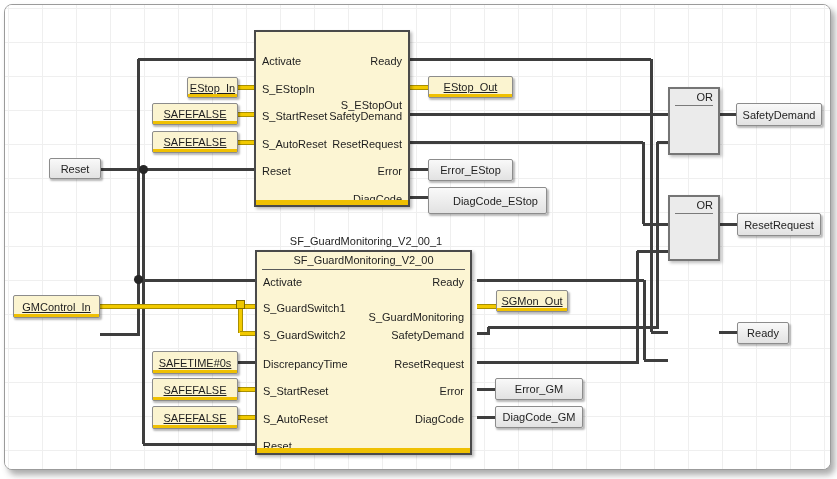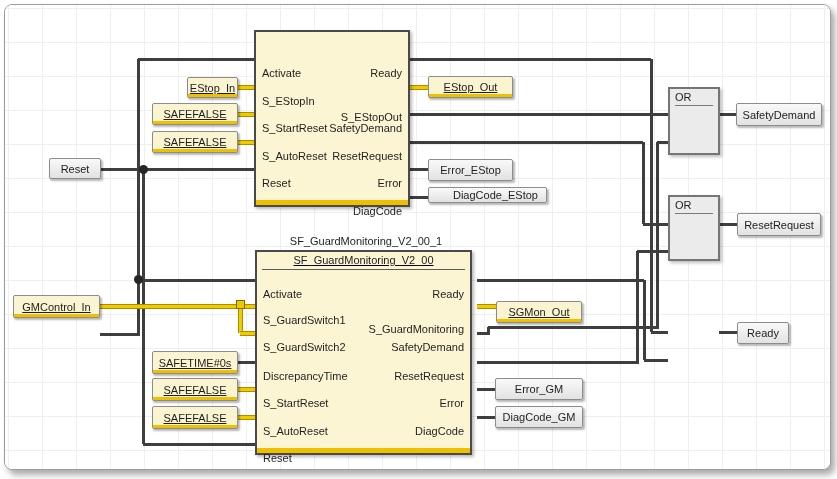--- a/index.html
+++ b/index.html
@@ -21,27 +21,27 @@
     background:linear-gradient(90deg,#a98f00 0 20%,#f2ca00 20% 80%,#a98f00 80% 100%);}
   .dot{position:absolute;width:9px;height:9px;border-radius:50%;background:#262626;}
   .ydot{position:absolute;width:9px;height:9px;background:#eec800;border:1px solid #7d6a00;box-sizing:border-box;}
   
   .fb{position:absolute;background:#fcf5d3;border:2px solid #4a4a4a;box-sizing:border-box;
     box-shadow:2px 2px 3px rgba(0,0,0,.28);}
   .fb-gold{position:absolute;left:0;right:0;bottom:0;height:5px;background:#efc002;}
   .fb-header{height:16px;line-height:15px;margin:1px 5px 0 5px;border-bottom:1px solid #5a5a5a;
     text-align:center;font-size:11px;color:#1e1e1e;white-space:nowrap;}
   .fb-title{position:absolute;text-align:center;font-size:11px;color:#1e1e1e;white-space:nowrap;}
-  .pin{position:absolute;font-size:11px;height:14px;line-height:14px;color:#1e1e1e;white-space:nowrap;margin-top:12px;}
+  .pin{position:absolute;font-size:11px;height:14px;line-height:14px;color:#1e1e1e;white-space:nowrap;}
   .pin.in{left:6px;} .pin.out{right:6px;}
   
   .lb{position:absolute;background:#ebebeb;border:2px solid #757575;box-sizing:border-box;
     box-shadow:2px 2px 3px rgba(0,0,0,.25);}
   .lb-header{height:15px;line-height:14px;margin:1px 5px 0 5px;border-bottom:1px solid #7a7a7a;
-    text-align:left;font-size:11px;color:#1e1e1e;}
+    text-align:right;font-size:11px;color:#1e1e1e;}
   
   .vbox{position:absolute;box-sizing:border-box;border:1px solid #8c8c8c;border-radius:2px;
     font-size:11px;color:#1e1e1e;text-align:center;box-shadow:1.5px 2px 2px rgba(0,0,0,.28);
     display:flex;align-items:center;justify-content:center;white-space:nowrap;}
   .vbox.yellow{background:#fbf4d0;text-decoration:underline;}
   .vbox.yellow::after{content:"";position:absolute;left:0;right:0;bottom:0;height:3px;background:#efc002;}
   .vbox.gray{background:linear-gradient(180deg,#f9f9f9,#e2e2e2);}
 </style>
 </head>
 <body>
@@ -107,21 +107,21 @@
     <div class="pin out" style="top:22px">Ready</div>
     <div class="pin out" style="top:66px">S_EStopOut</div>
     <div class="pin out" style="top:77px">SafetyDemand</div>
     <div class="pin out" style="top:105px">ResetRequest</div>
     <div class="pin out" style="top:132px">Error</div>
     <div class="pin out" style="top:160px">DiagCode</div>
     <div class="fb-gold"></div>
   </div>
 
   <div class="fb-title" style="left:250px;top:230px;width:222px;">SF_GuardMonitoring_V2_00_1</div>
-  <div class="fb" style="left:250px;top:245px;width:217px;height:205px;text-decoration:underline;">
+  <div class="fb" style="left:250px;top:245px;width:217px;height:205px;">
     <div class="fb-header">SF_GuardMonitoring_V2_00</div>
     <div class="pin in" style="top:23px">Activate</div>
     <div class="pin in" style="top:49px">S_GuardSwitch1</div>
     <div class="pin in" style="top:76px">S_GuardSwitch2</div>
     <div class="pin in" style="top:105px">DiscrepancyTime</div>
     <div class="pin in" style="top:132px">S_StartReset</div>
     <div class="pin in" style="top:160px">S_AutoReset</div>
     <div class="pin in" style="top:187px">Reset</div>
     <div class="pin out" style="top:23px">Ready</div>
     <div class="pin out" style="top:58px">S_GuardMonitoring</div>
@@ -143,22 +143,22 @@
   <div class="vbox yellow" style="left:147px;top:98px;width:86px;height:22px;">SAFEFALSE</div>
   <div class="vbox yellow" style="left:147px;top:126px;width:86px;height:22px;">SAFEFALSE</div>
   <div class="vbox gray" style="left:44px;top:153px;width:52px;height:21px;">Reset</div>
   <div class="vbox yellow" style="left:8px;top:290px;width:87px;height:23px;">GMControl_In</div>
   <div class="vbox yellow" style="left:147px;top:346px;width:86px;height:23px;">SAFETIME#0s</div>
   <div class="vbox yellow" style="left:147px;top:373px;width:86px;height:23px;">SAFEFALSE</div>
   <div class="vbox yellow" style="left:147px;top:401px;width:86px;height:23px;">SAFEFALSE</div>
 
   <div class="vbox gray" style="left:423px;top:154px;width:85px;height:22px;">Error_EStop</div>
   <div class="vbox yellow" style="left:423px;top:71px;width:85px;height:22px;">EStop_Out</div>
-  <div class="vbox gray" style="left:423px;top:182px;width:119px;height:16px;padding-left:16px;">DiagCode_EStop</div>
-  <div class="vbox yellow" style="left:491px;top:296px;width:86px;height:22px;">SGMon_Out</div>
+  <div class="vbox gray" style="left:423px;top:182px;width:119px;height:27px;padding-left:16px;">DiagCode_EStop</div>
+  <div class="vbox yellow" style="left:491px;top:285px;width:72px;height:22px;">SGMon_Out</div>
   <div class="vbox gray" style="left:490px;top:373px;width:88px;height:22px;">Error_GM</div>
   <div class="vbox gray" style="left:490px;top:401px;width:88px;height:22px;">DiagCode_GM</div>
   <div class="vbox gray" style="left:731px;top:98px;width:86px;height:23px;">SafetyDemand</div>
   <div class="vbox gray" style="left:732px;top:208px;width:84px;height:23px;">ResetRequest</div>
   <div class="vbox gray" style="left:732px;top:317px;width:52px;height:22px;">Ready</div>
 
 </div>
 </div>
 
 </body></html>

